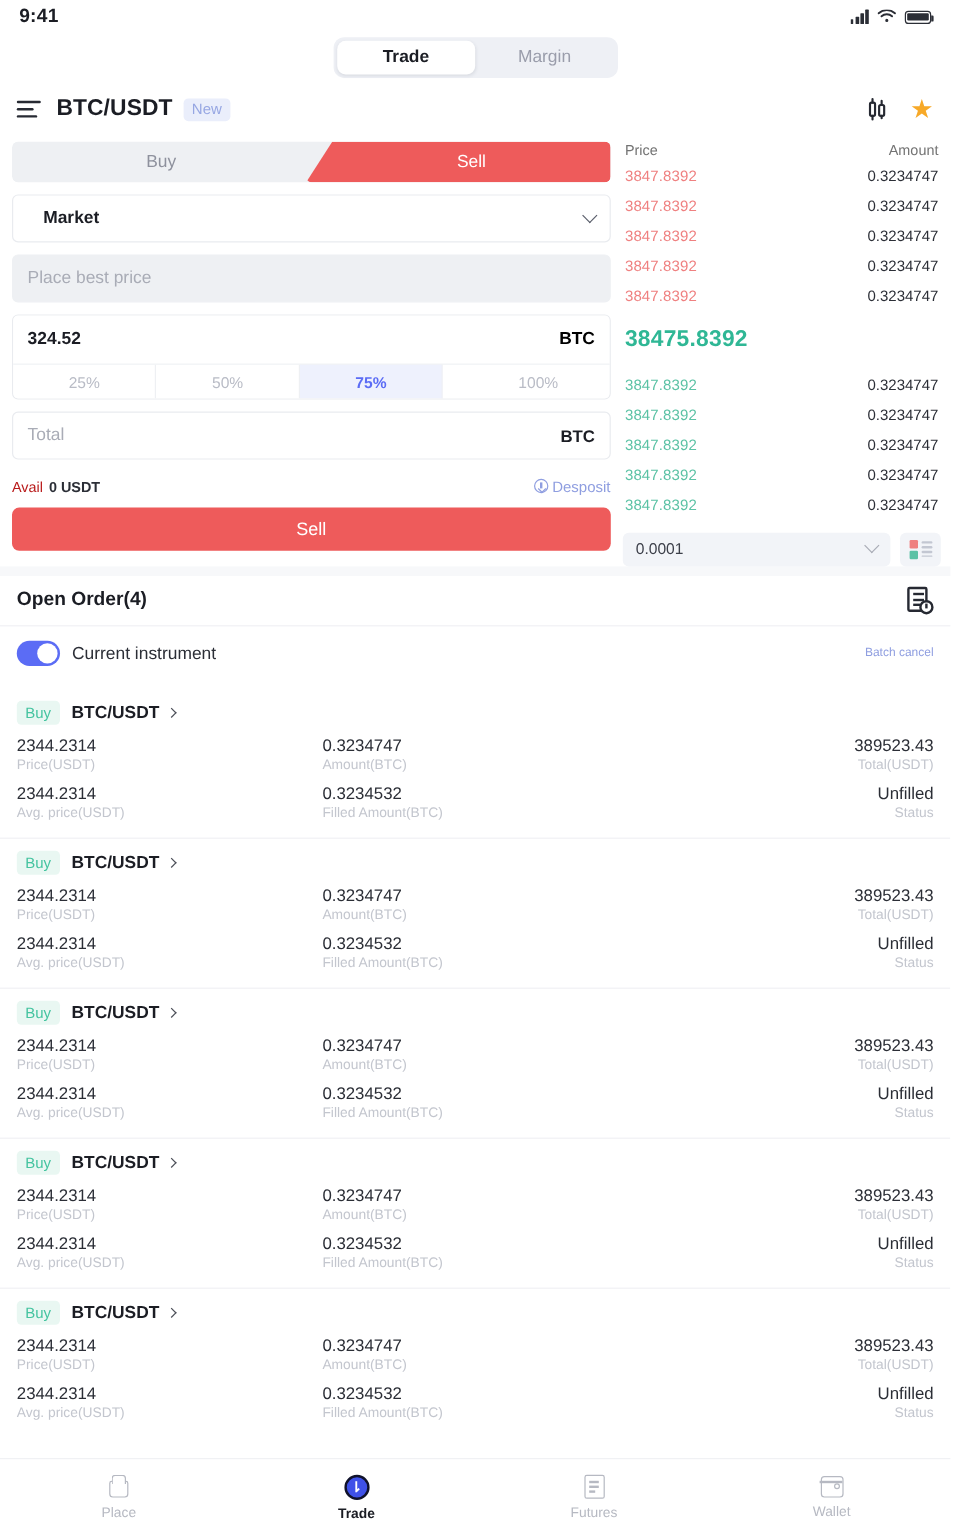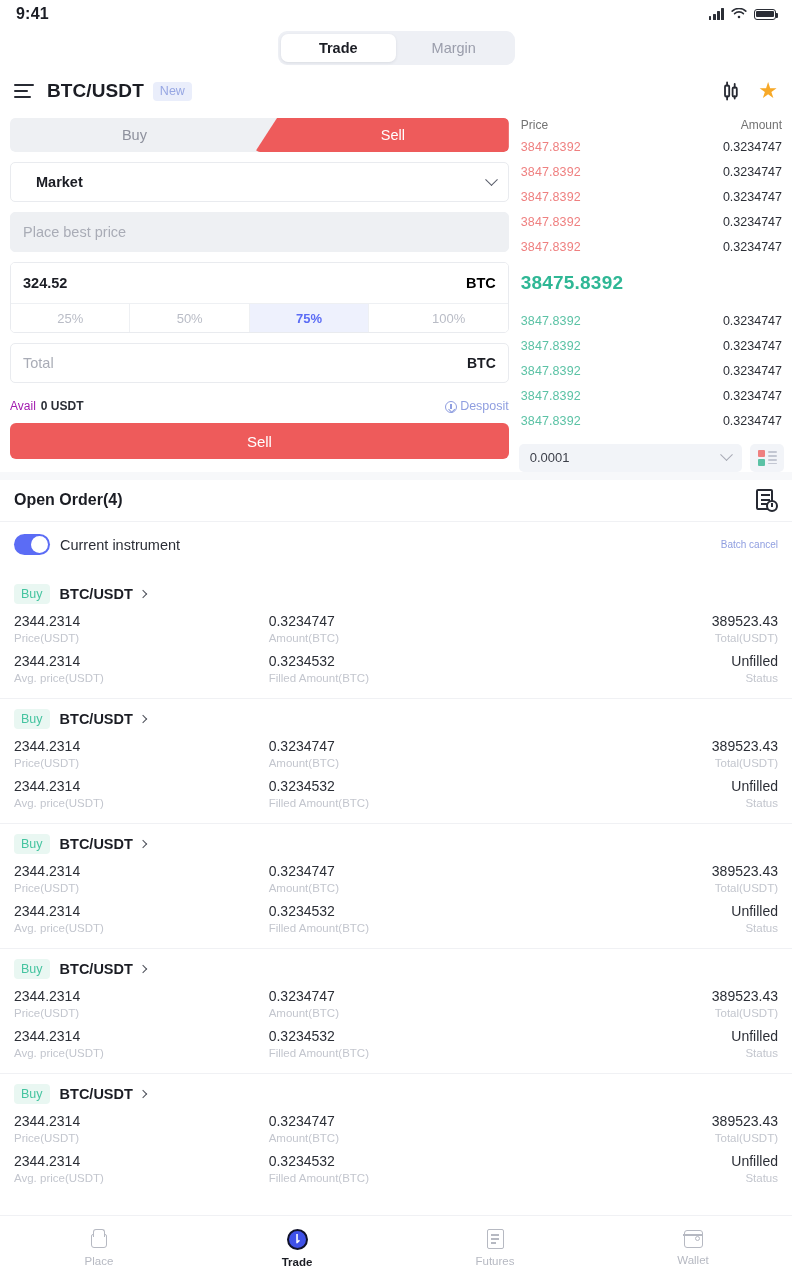--- a/index.html
+++ b/index.html
@@ -89,23 +89,23 @@
   .amt-row .suffix { margin-left: auto; font-weight: 700; }
   .pct-row { display: flex; border-top: 1px solid #eef0f3; height: 29px; }
   .pct {
     flex: 1; display: flex; align-items: center; justify-content: center;
     font-size: 13px; color: #b9bcc6; border-right: 1px solid #eef0f3; background: #fff;
   }
   .pct:last-child { border-right: none; padding-left: 20px; }
   .pct.active { background: #eef1fd; color: #5b6cf5; font-weight: 700; }
 
   .avail-row { display: flex; align-items: center; margin-top: 15px; font-size: 12px; height: 16px; }
-  .avail-label { color: #a21caf; }
+  .avail-label { color: #b91c1c; }
   .avail-val { color: #2b2e36; font-weight: 700; margin-left: 5px; }
-  .deposit { margin-left: auto; color: #8f9ee0; display: flex; align-items: flex-end; gap: 3px; font-size: 12.5px; }
+  .deposit { margin-left: auto; color: #8f9ee0; display: flex; align-items: flex-start; gap: 3px; font-size: 12.5px; }
   .dep-ico { width: 12px; height: 12px; border: 1.3px solid #8f9ee0; border-radius: 50%; position: relative; }
   .dep-ico::after { content:""; position:absolute; left:4.2px; top:2px; width:1.4px; height:5px; background:#8f9ee0; }
   .dep-ico::before { content:""; position:absolute; left:2.6px; top:4.6px; width:4.4px; height:4.4px; border-right:1.3px solid #8f9ee0; border-bottom:1.3px solid #8f9ee0; transform: rotate(45deg); }
 
   .sell-btn {
     height: 36px; background: #ee5b5b; border-radius: 6px; color: #fff;
     display: flex; align-items: center; justify-content: center;
     font-size: 15px; margin-top: 9px; border: none; width: 100%;
   }
 

